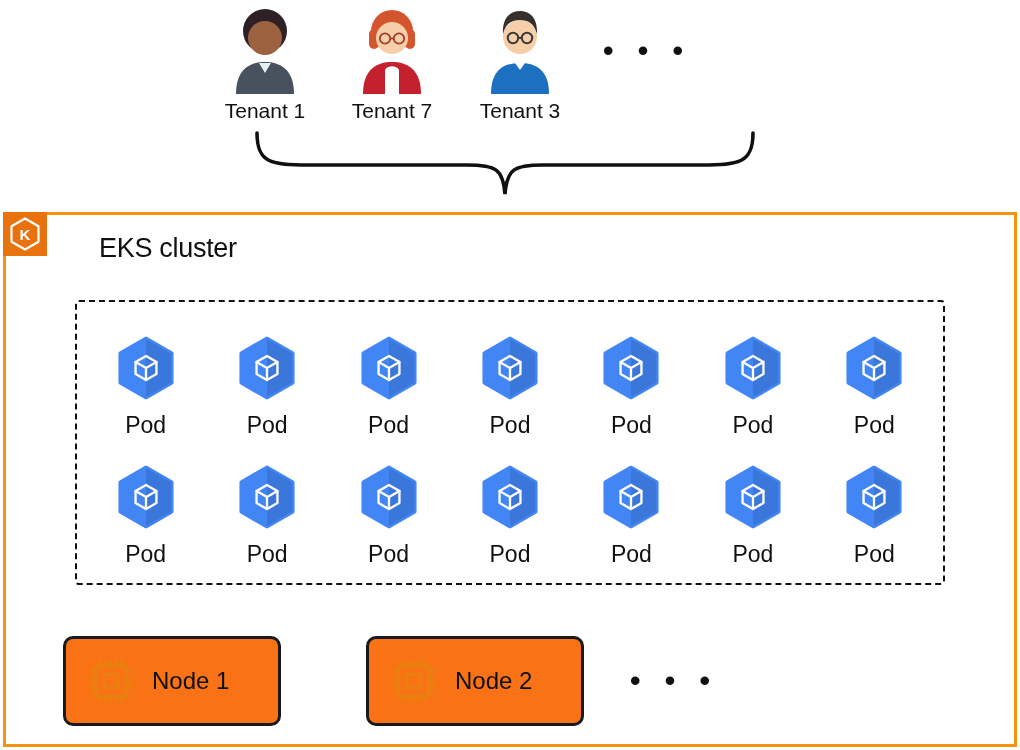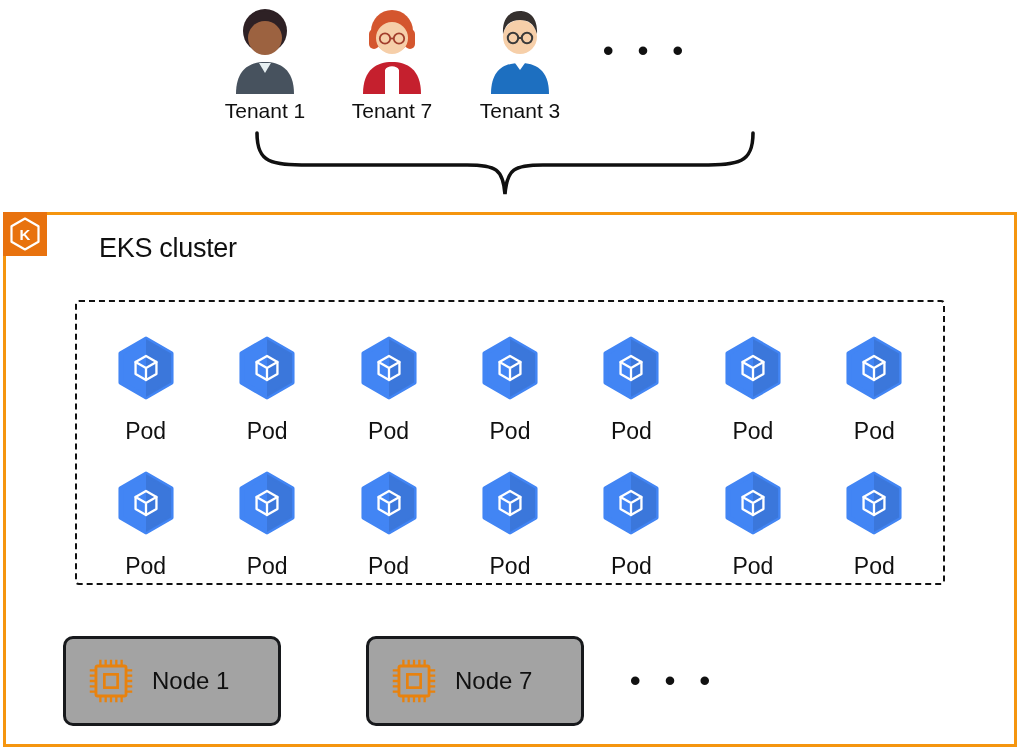--- a/index.html
+++ b/index.html
@@ -23,24 +23,24 @@
   .eks-glyph{width:44px;height:44px;display:block;}
   .cluster-title{position:absolute;left:58px;top:18px;font-size:27px;font-weight:500;letter-spacing:-0.3px;margin-left:35px;}
 
   
   .pods-box{position:absolute;left:69px;top:85px;width:870px;height:285px;box-sizing:border-box;
             border:2px dashed #111;border-radius:4px;
             display:grid;grid-template-columns:repeat(7,1fr);row-gap:26px;
             padding:34px 8px 0;justify-items:center;align-content:start;}
   .pod{display:flex;flex-direction:column;align-items:center;}
   .pod-svg{width:58px;height:64px;display:block;}
-  .pod-label{margin-top:18px;font-size:23px;}
-
-  
-  .node{position:absolute;top:421px;width:218px;height:90px;box-sizing:border-box;background:#a3a3a3;
+  .pod-label{margin-top:12px;font-size:23px;}
+
+  
+  .node{position:absolute;top:421px;width:218px;height:90px;box-sizing:border-box;background:#f97316;
         border:3px solid #17191c;border-radius:10px;display:flex;align-items:center;gap:18px;padding-left:22px;}
   .chip{width:46px;height:46px;display:block;flex:0 0 auto;}
   .node-label{font-size:24px;white-space:nowrap;}
   .dots-nodes{left:598px;top:421px;width:134px;height:90px;display:flex;align-items:center;justify-content:center;}
 
   .defs-holder{position:absolute;width:0;height:0;overflow:hidden;}
 </style>
 </head>
 <body>
 
@@ -215,18 +215,18 @@
     <div class="node" style="left:57px">
       <svg class="chip" viewBox="0 0 52 52">
           <use href="#sym-chip"></use>
         </svg>
       <div class="node-label">Node 1</div>
     </div>
     <div class="node" style="left:360px">
       <svg class="chip" viewBox="0 0 52 52">
           <use href="#sym-chip"></use>
         </svg>
-      <div class="node-label">Node 7</div>
+      <div class="node-label">Node 2</div>
     </div>
     <div class="dots dots-nodes">• • •</div>
 
   </div>
 </div>
 
 </body></html>

